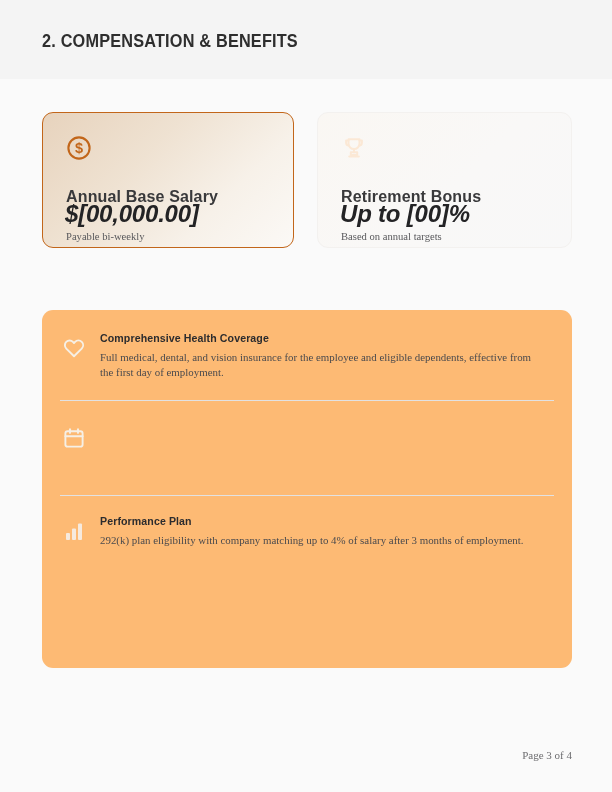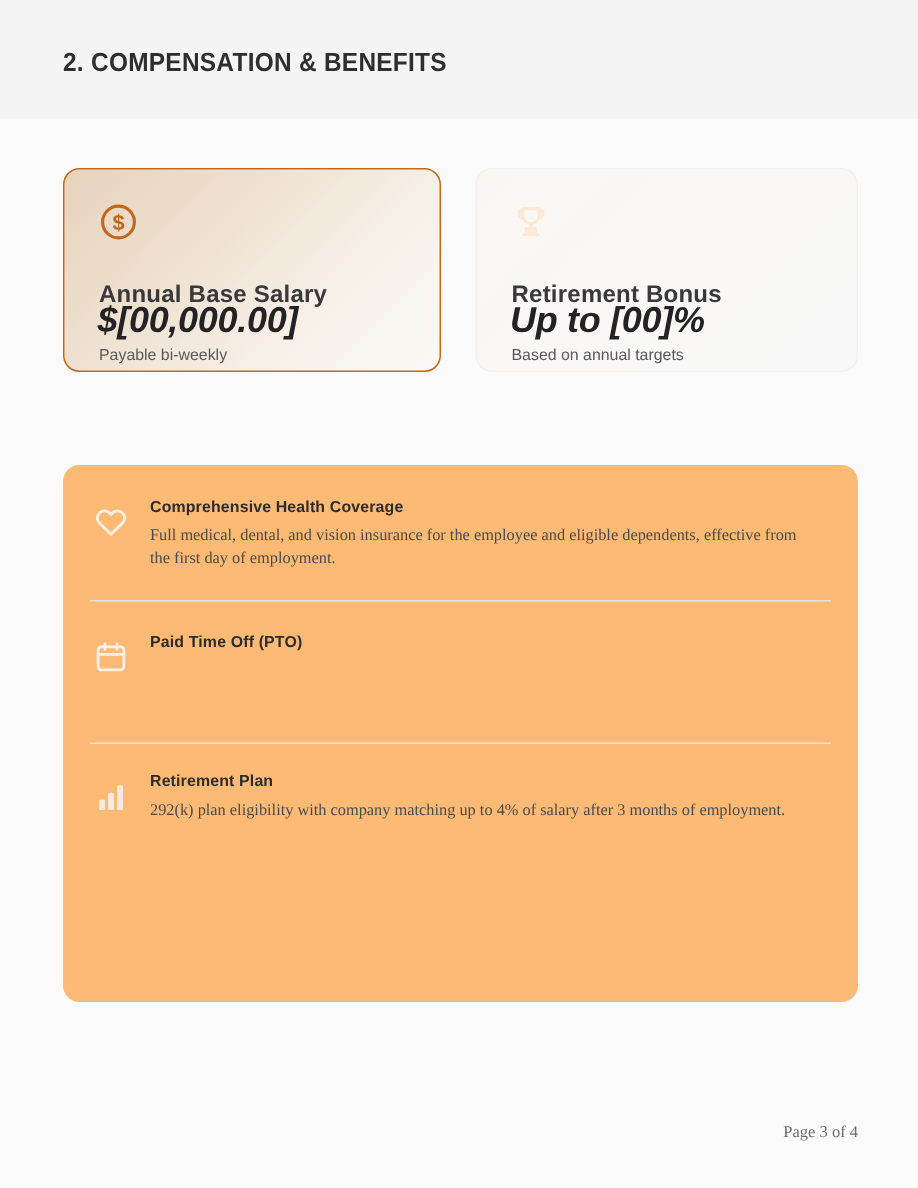--- a/index.html
+++ b/index.html
@@ -82,21 +82,21 @@
     font-size: 24px;
     font-weight: bold;
     letter-spacing: -0.2px;
     color: #232325;
     white-space: nowrap;
     font-style: italic;
   }
   .card-caption {
     position: absolute;
     left: 23px; top: 118px;
-    font-family: Liberation Sans, sans-serif;
+    font-family: Liberation Serif, serif;
     font-size: 10.6px;
     color: #58585b;
     white-space: nowrap;
   }
 
   
   .benefits-heading {
     position: absolute;
     left: 42px; top: 279px;
     font-size: 14.2px;
@@ -223,34 +223,33 @@
     <span class="benefit-icon">
       <svg width="24" height="24" viewBox="0 0 24 24">
         <g fill="none" stroke="#f6f0e6" stroke-width="1.9" stroke-linejoin="round" stroke-linecap="round">
           <rect x="3.4" y="5.2" width="17.2" height="15.4" rx="2.2"></rect>
           <path d="M3.4 10.2h17.2"></path>
           <path d="M8 3.3v3.6"></path>
           <path d="M16 3.3v3.6"></path>
         </g>
       </svg>
     </span>
-    <p class="benefit-title">Paid Time Off (PTO)</p>
   </div>
 
   <div class="benefit-divider" style="top:185px;"></div>
 
   <div class="benefit-row" style="top:205px;">
     <span class="benefit-icon">
       <svg width="24" height="24" viewBox="0 0 24 24">
         <g fill="#f6eade">
           <rect x="4" y="14" width="4" height="7" rx="1"></rect>
           <rect x="10" y="9.5" width="4" height="11.5" rx="1"></rect>
           <rect x="16" y="4.5" width="4" height="16.5" rx="1"></rect>
         </g>
       </svg>
     </span>
-    <p class="benefit-title">Retirement Plan</p>
+    <p class="benefit-title">Performance Plan</p>
     <p class="benefit-desc">292(k) plan eligibility with company matching up to 4% of salary after 3 months of employment.</p>
   </div>
 
 </div>
 
 <div class="page-number">Page 3 of 4</div>
 
 </body></html>

